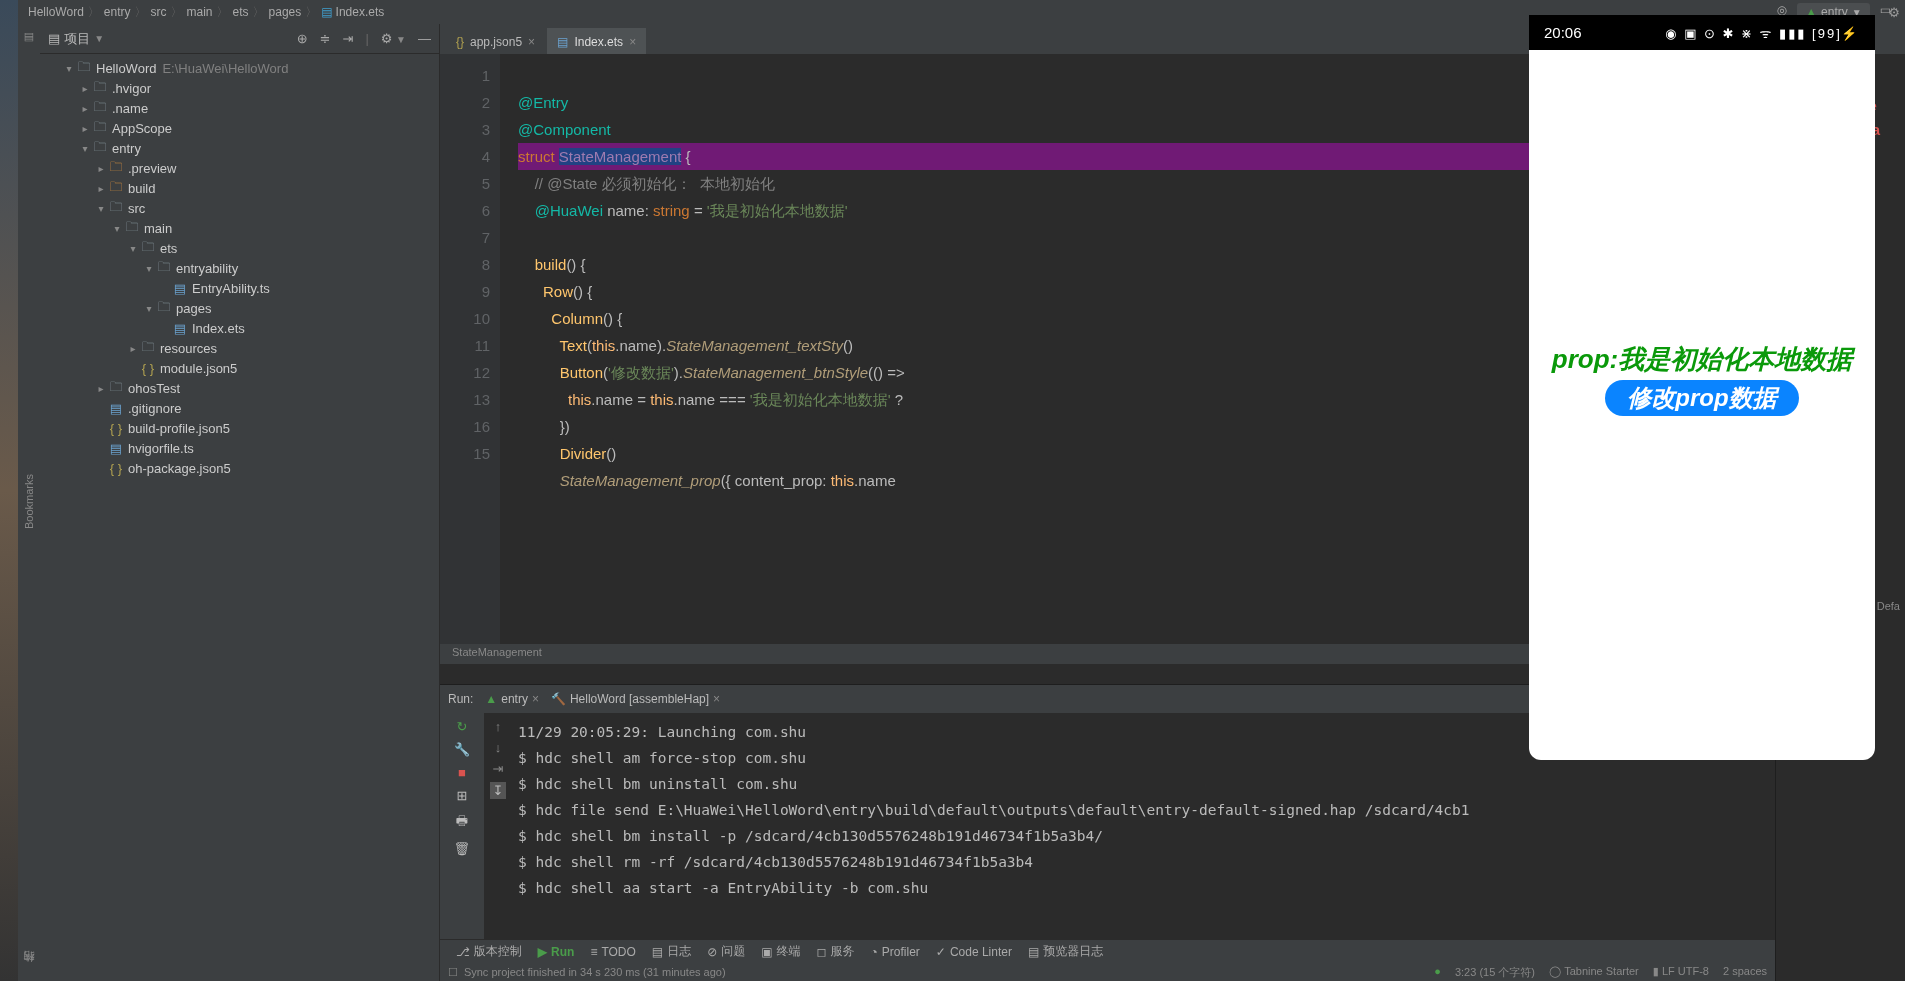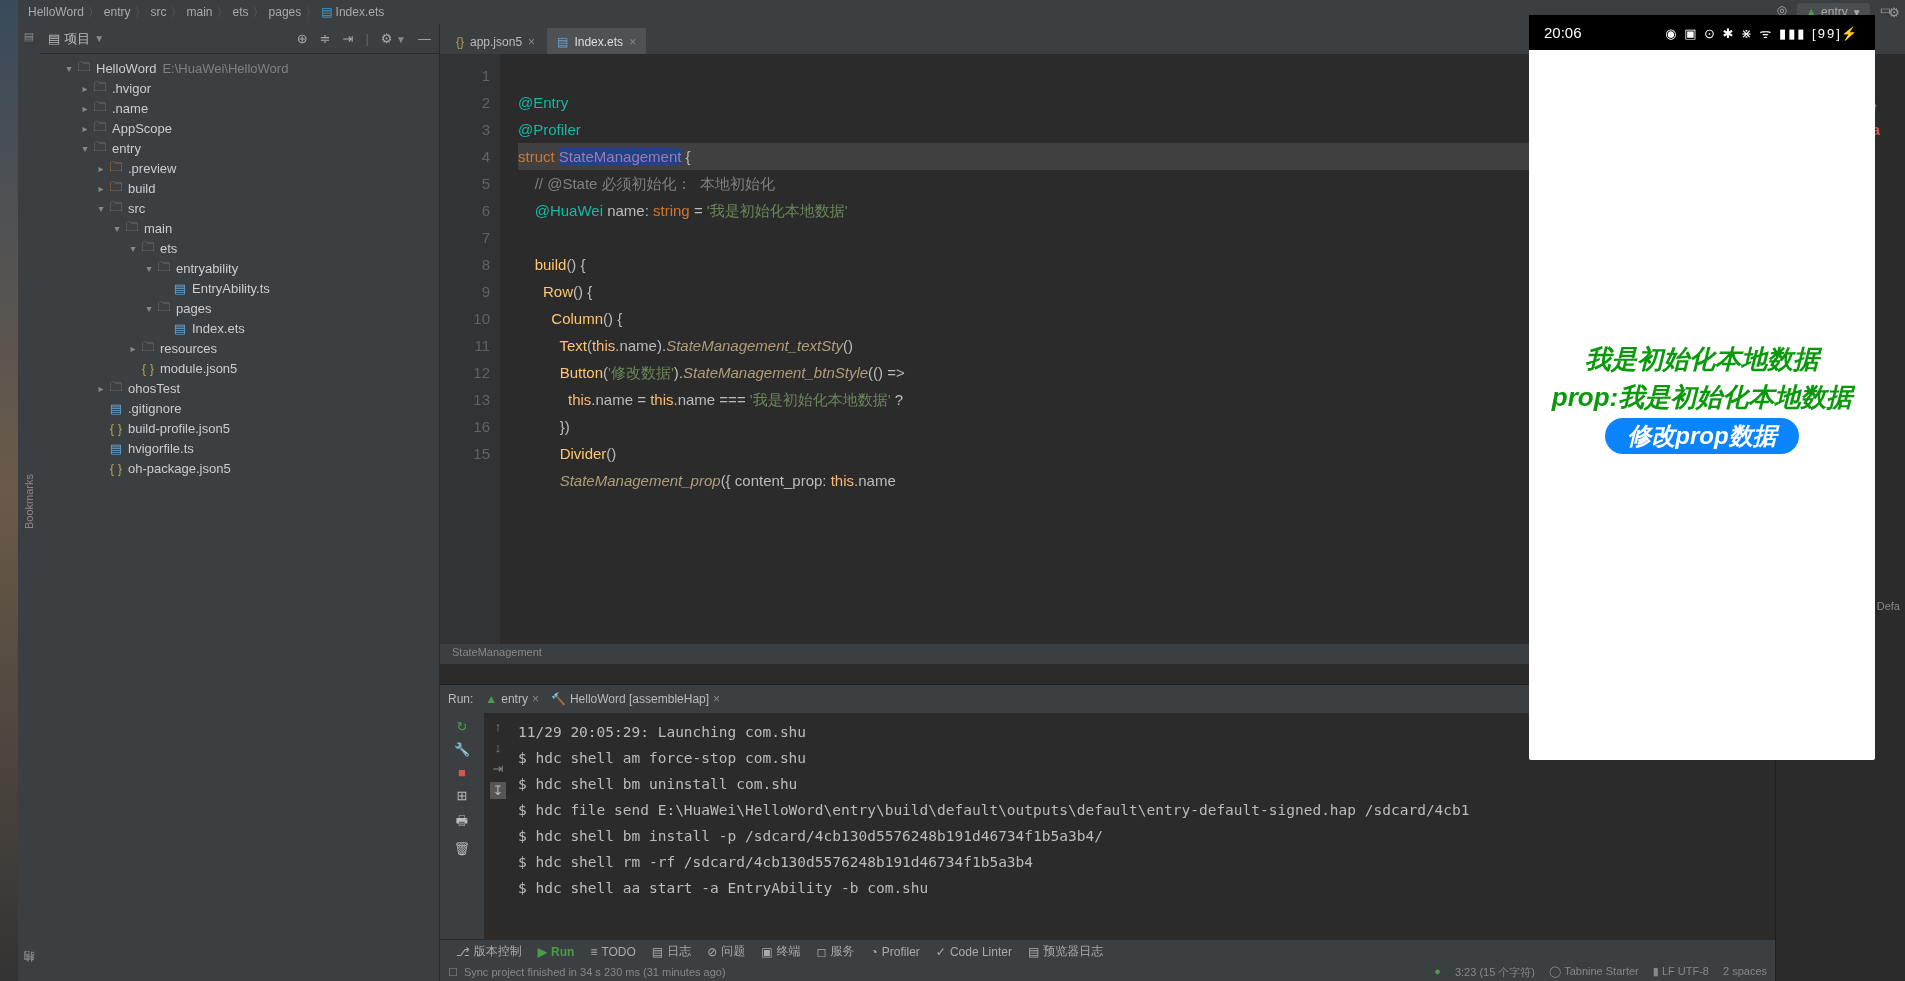--- a/index.html
+++ b/index.html
@@ -26,21 +26,21 @@
 .tree .node .ic { width:16px; text-align:center; margin-right:4px; }
 .tree .node .dim { color:#808080; margin-left:6px; }
 .editor-col { flex:1; display:flex; flex-direction:column; min-width:0; }
 .tabs { height:30px; background:#3c3f41; display:flex; align-items:flex-end; padding-left:6px; }
 .tab { height:26px; padding:0 10px; background:#3c3f41; display:flex; align-items:center; gap:6px; color:#bbb; margin-right:2px; border-top:2px solid transparent; font-size:12px; }
 .tab.active { background:#4e5254; border-top:2px solid transparent; color:#ddd; }
 .tab .close { color:#888; font-size:12px; }
 .editor { flex:1; display:flex; background:#2b2b2b; font-family:Consolas,monospace; font-size:15px; position:relative; min-height:0; }
 .gutter { width:60px; background:#313335; color:#606366; text-align:right; padding:8px 10px 0 0; line-height:27px; position:relative; }
 .code { flex:1; padding:8px 0 0 18px; line-height:27px; white-space:pre; overflow:hidden; }
-.code .hl-line { background:#404040; display:inline-block; width:100%; }
+.code .hl-line { background:#701a75; display:inline-block; width:100%; }
 .c-dec { color:#14b8a6; }
 .c-kw { color:#cc7832; }
 .c-struct { color:#9e7bb0; }
 .c-comment { color:#808080; }
 .c-type { color:#cc7832; }
 .c-func { color:#ffc66d; }
 .c-str { color:#6a8759; }
 .c-this { color:#fdba74; }
 .c-call { color:#b09d79; font-style:italic; }
 .sel { background:#214283; }
@@ -55,21 +55,21 @@
 .run-out { flex:1; font-family:Consolas,monospace; font-size:14.5px; line-height:26px; color:#bbb; padding:6px 0 0 6px; white-space:pre; overflow:hidden; }
 .status-bar { height:24px; background:#3c3f41; display:flex; align-items:center; padding:0 8px; font-size:12px; color:#aaa; border-top:1px solid #2b2b2b; }
 .status-bar .sbtn { padding:0 8px; display:flex; align-items:center; gap:4px; }
 .status-bar .run-btn { color:#4a9c4a; font-weight:bold; }
 .status-msg { height:18px; background:#3c3f41; color:#888; font-size:11px; padding:1px 8px; display:flex; align-items:center; }
 .preview-col { width:130px; background:#2b2b2b; border-left:1px solid #1e1e1e; display:flex; flex-direction:column; }
 .preview-head { height:30px; display:flex; align-items:center; padding:0 10px; color:#bbb; background:#3c3f41; }
 .preview-head .more { margin-right:10px; }
 .preview-body { flex:1; padding:40px 10px; }
 .preview-err { color:#d9534f; font-weight:600; font-size:15px; line-height:24px; }
-.phone { position:absolute; right:30px; top:15px; width:346px; height:745px; background:#fff; border-radius:2px; }
+.phone { position:absolute; right:30px; top:15px; width:346px; height:745px; background:#fff; border-radius:12px; }
 .phone-statusbar { height:35px; background:#000; color:#fff; display:flex; align-items:center; justify-content:space-between; padding:0 15px; font-size:15px; }
 .phone-statusbar .icons { letter-spacing:2px; font-size:13px; }
 .phone-content { padding:290px 0 0 0; text-align:center; }
 .ph-txt { color:#0a990a; font-size:26px; font-weight:700; font-style:italic; line-height:38px; }
 .ph-btn { display:inline-block; background:#0a84ff; color:#fff; font-size:24px; font-weight:600; padding:2px 22px; border-radius:20px; margin:2px 0; font-style:italic; }
 .right-tool { position:absolute; right:5px; top:5px; color:#999; }
 .defa-badge { position:absolute; right:5px; top:600px; color:#888; font-size:11px; }
 .ic-folder { color:#87939a; }
 .ic-folder-o { color:#d28b3e; }
 .ic-file { color:#6ba3d0; }
@@ -265,21 +265,21 @@
             <div>9</div>
             <div>10</div>
             <div>11</div>
             <div>12</div>
             <div>13</div>
             <div>16</div>
             <div>15</div>
           </div>
         <div class="code">
 <span class="c-dec">@Entry</span>
-<span class="c-dec">@Profiler</span>
+<span class="c-dec">@Component</span>
 <span class="hl-line"><span class="c-kw">struct </span><span class="sel c-struct">StateManagement</span><span> {</span></span>
 <span class="c-comment">    // @State 必须初始化：  本地初始化</span>
 <span><span class="c-dec">    @HuaWei </span><span>name</span><span>: </span><span class="c-type">string</span><span> = </span><span class="c-str">'我是初始化本地数据'</span></span>
 <span> </span>
 <span><span class="c-func">    build</span><span>() {</span></span>
 <span><span class="c-func">      Row</span><span>() {</span></span>
 <span><span class="c-func">        Column</span><span>() {</span></span>
 <span><span class="c-func">          Text</span><span>(</span><span class="c-this">this</span><span>.name).</span><span class="c-call">StateManagement_textSty</span><span>()</span></span>
 <span><span class="c-func">          Button</span><span>(</span><span class="c-str">'修改数据'</span><span>).</span><span class="c-call">StateManagement_btnStyle</span><span>(() =&gt;</span></span>
 <span><span class="c-this">            this</span><span>.name = </span><span class="c-this">this</span><span>.name === </span><span class="c-str">'我是初始化本地数据'</span><span> ?</span></span>
@@ -372,17 +372,16 @@
 
 <span class="right-tool">⚙</span>
 <span class="defa-badge">Defa</span>
 
 <div class="phone">
   <div class="phone-statusbar">
     <span>20:06</span>
     <span class="icons"><span>◉ ▣ ⊙ ✱ ⋇ ᯤ ▮▮▮</span> [<span>99</span>]⚡</span>
   </div>
   <div class="phone-content">
-    <div class="ph-txt">我是初始化本地数据</div>
     <div class="ph-txt">prop:我是初始化本地数据</div>
     <div><span class="ph-btn">修改prop数据</span></div>
   </div>
 </div>
 
 </body></html>

